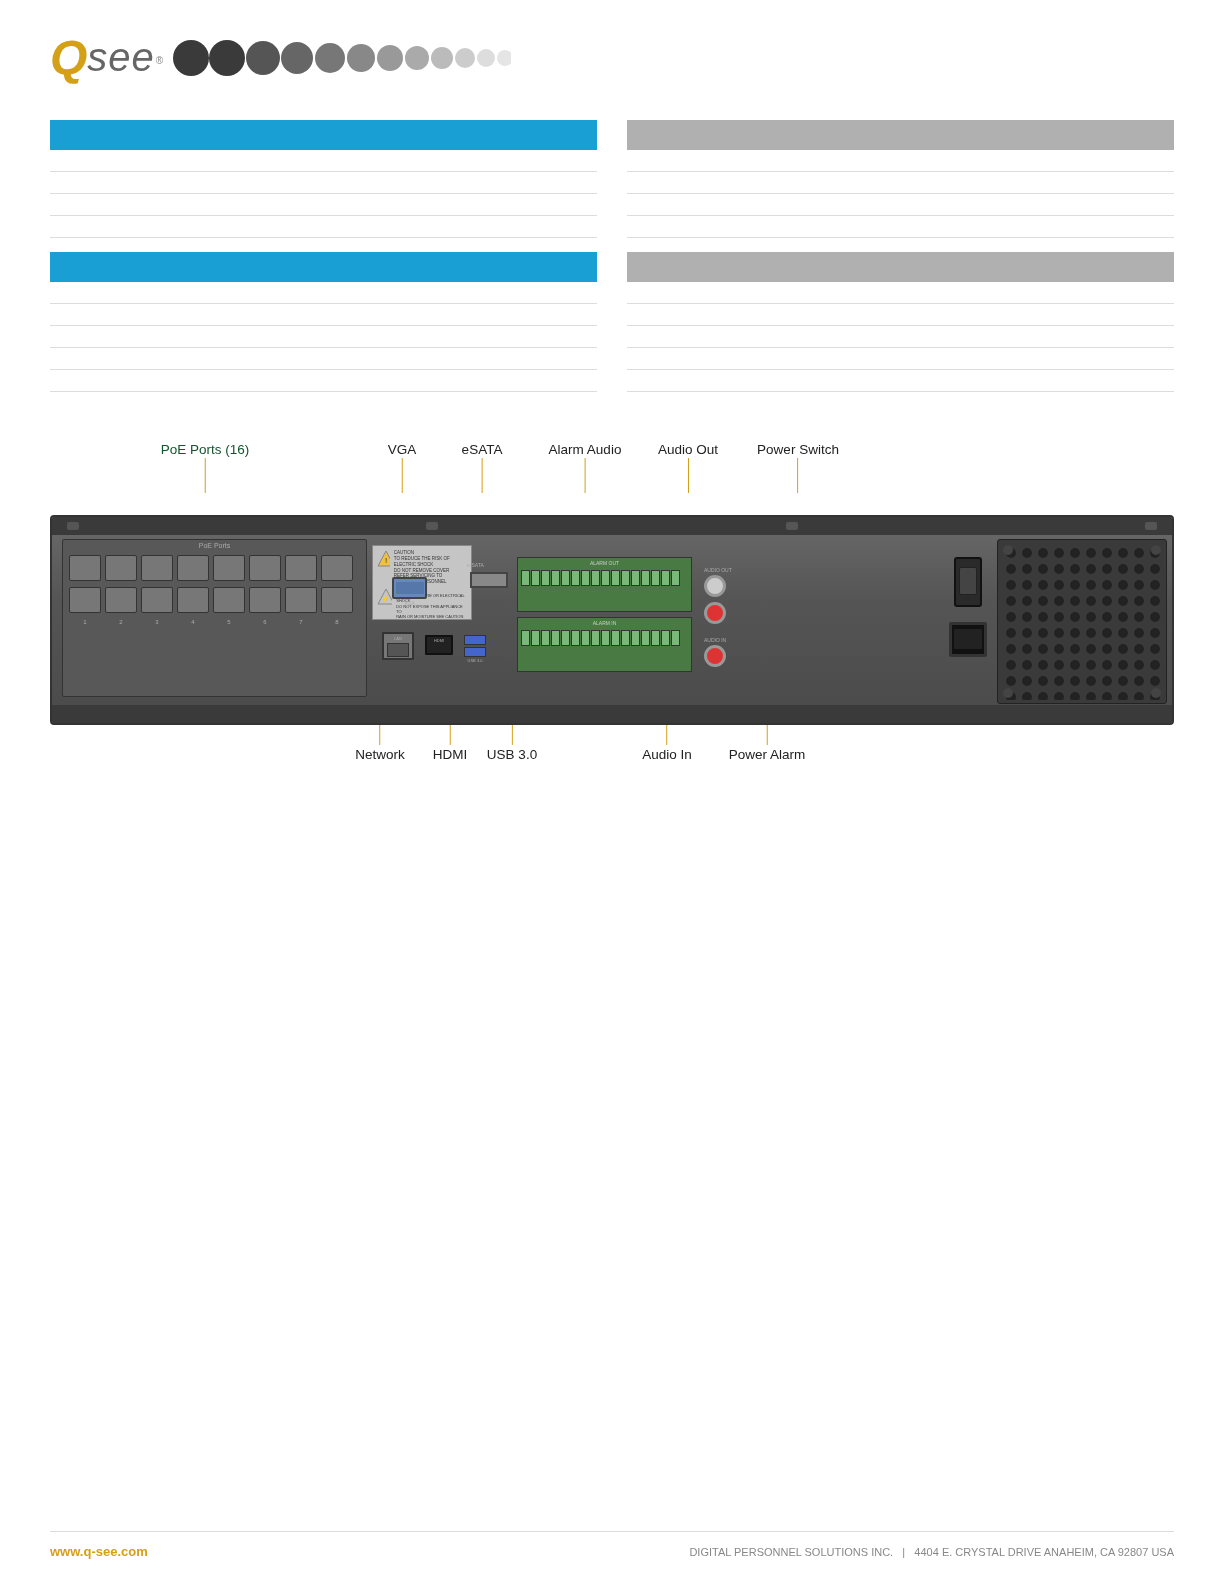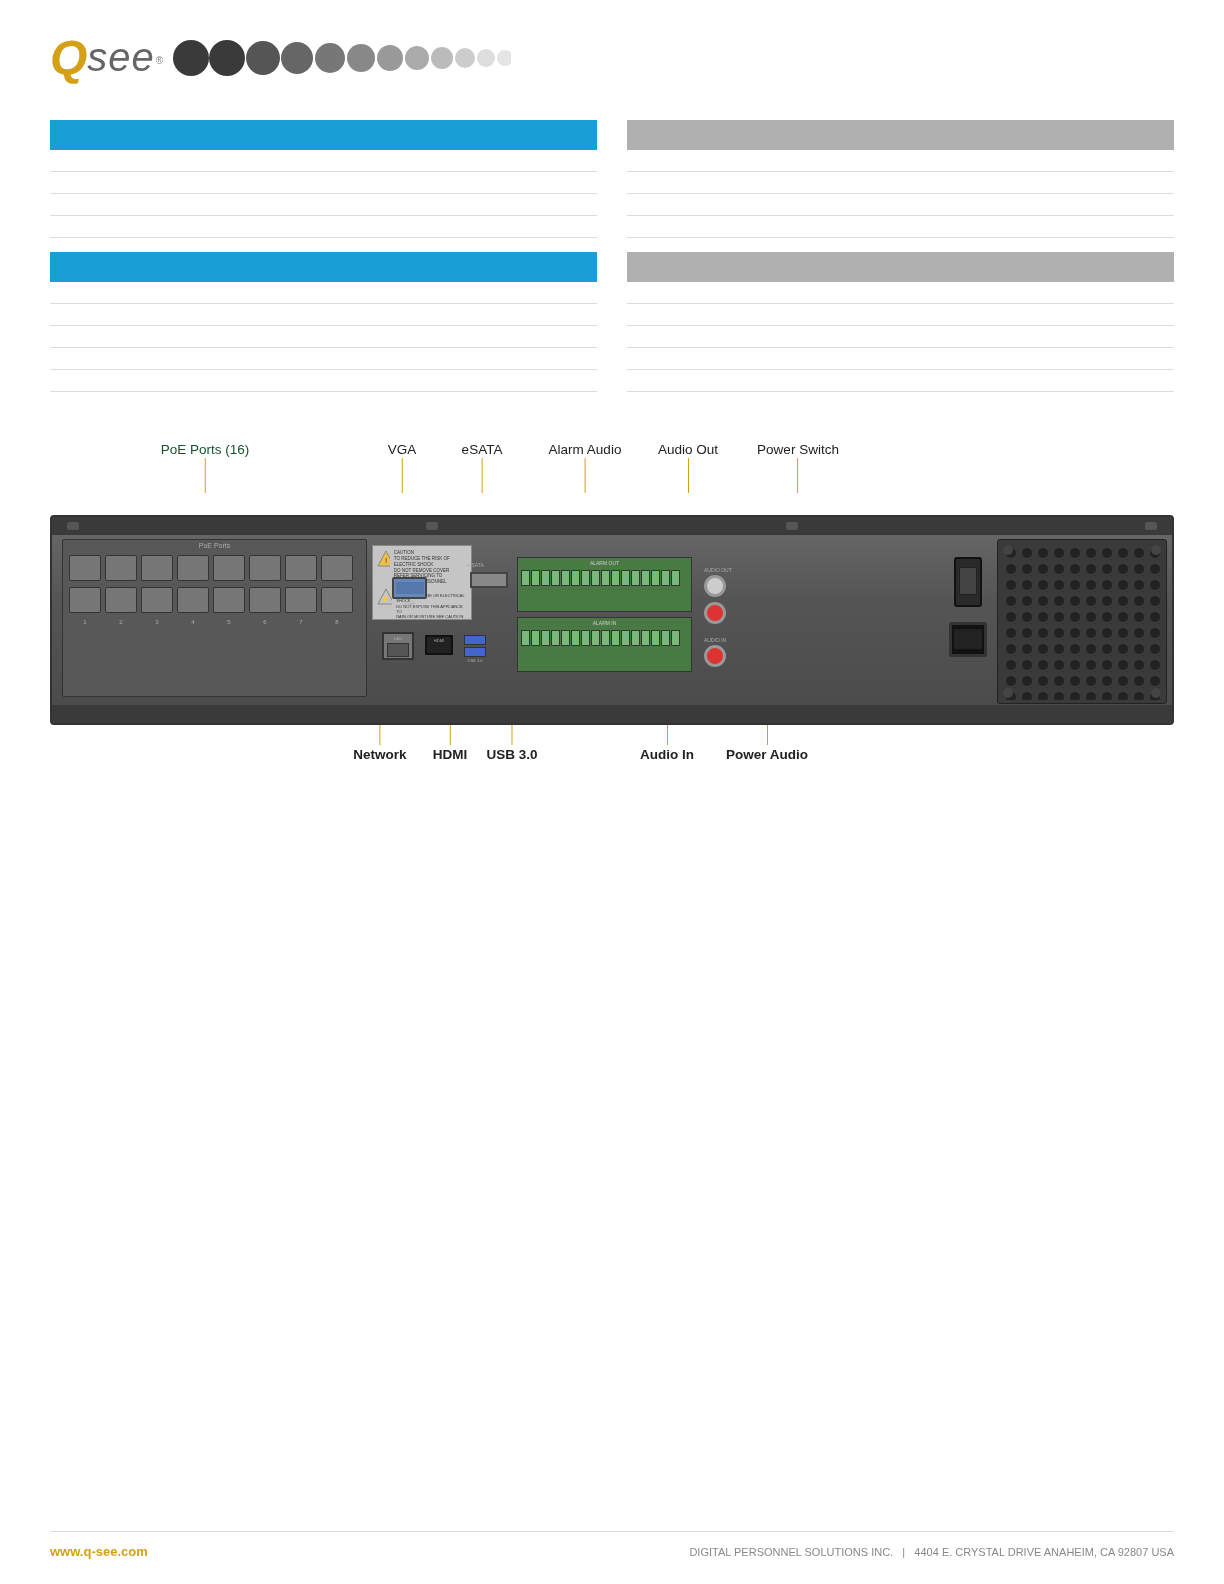--- a/index.html
+++ b/index.html
@@ -407,21 +407,21 @@
 
     <div style="position:absolute;left:412px;top:118px;">
       <div style="width:22px;height:10px;background:#4466cc;border:1px solid #333;margin-bottom:2px;"></div>
       <div style="width:22px;height:10px;background:#4466cc;border:1px solid #333;"></div>
       <div style="font-size:4px;color:#aaa;text-align:center;margin-top:1px;">USB 3.0</div>
     </div>
 
     <div class="device-bottom-bar"></div>
   </div>
 
-  <div style="position:relative; height:55px; margin-top:0;font-weight:bold;">
+  <div style="position:relative; height:55px; margin-top:0;">
 
     <div style="position:absolute; left:330px; transform:translateX(-50%); text-align:center;">
       <div style="width:1px;height:20px;background:#d4a017;margin:0 auto;"></div>
       <span style="font-size:13.5px;color:#222;">Network</span>
     </div>
 
     <div style="position:absolute; left:400px; transform:translateX(-50%); text-align:center;">
       <div style="width:1px;height:20px;background:#d4a017;margin:0 auto;"></div>
       <span style="font-size:13.5px;color:#222;">HDMI</span>
     </div>
@@ -431,21 +431,21 @@
       <span style="font-size:13.5px;color:#222;">USB 3.0</span>
     </div>
 
     <div style="position:absolute; left:617px; transform:translateX(-50%); text-align:center;">
       <div style="width:1px;height:20px;background:#d4a017;margin:0 auto;"></div>
       <span style="font-size:13.5px;color:#222;">Audio In</span>
     </div>
 
     <div style="position:absolute; left:717px; transform:translateX(-50%); text-align:center;">
       <div style="width:1px;height:20px;background:#d4a017;margin:0 auto;"></div>
-      <span style="font-size:13.5px;color:#222;">Power Audio</span>
+      <span style="font-size:13.5px;color:#222;">Power Alarm</span>
     </div>
   </div>
 </div>
 
 <div class="footer">
   <span class="footer-website">www.q-see.com</span>
   <span class="footer-address">
     <span>DIGITAL PERSONNEL SOLUTIONS INC.</span>
     &nbsp;&nbsp;|&nbsp;&nbsp;
     <span>4404 E. CRYSTAL DRIVE ANAHEIM, CA 92807 USA</span>

